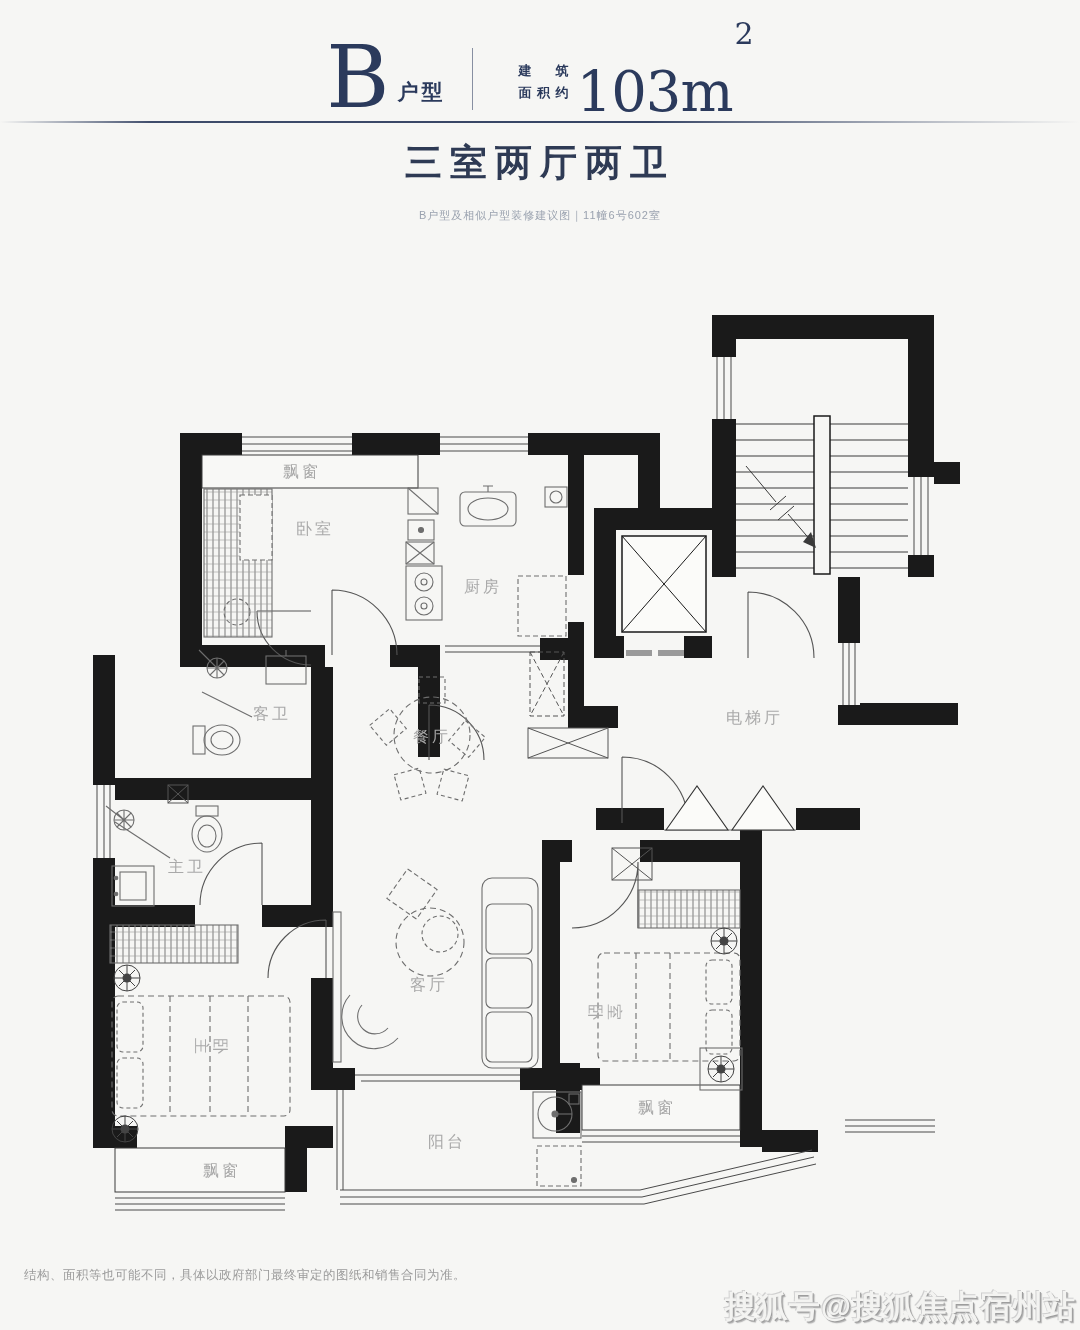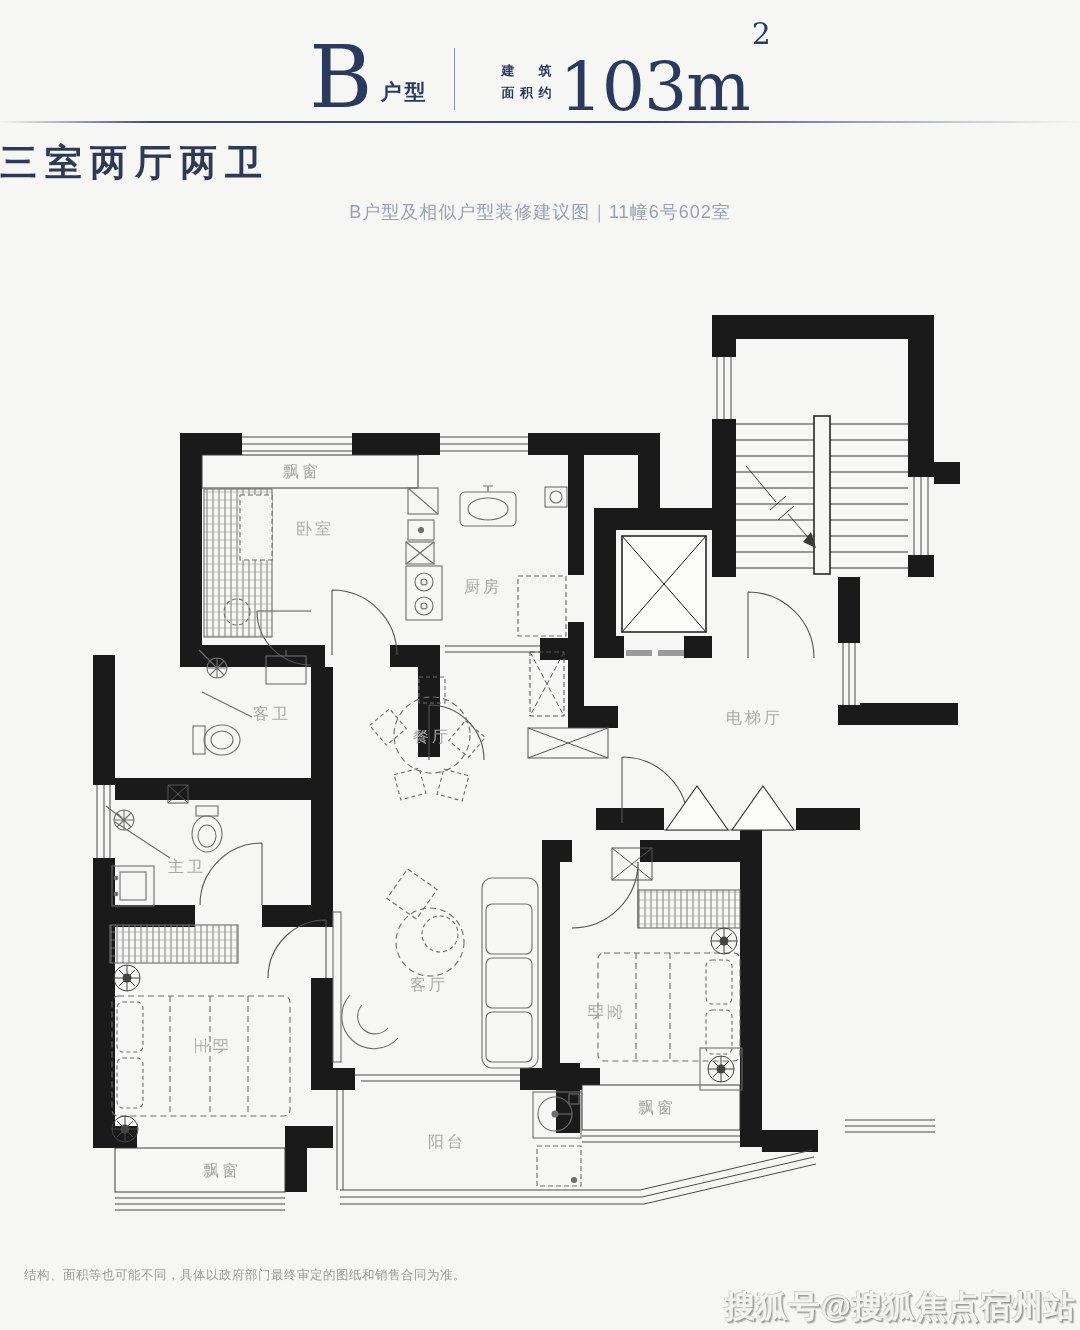--- a/index.html
+++ b/index.html
@@ -25,39 +25,39 @@
     width:1px;height:62px;background:#2b3a5c;opacity:.55;margin:0 22px 6px 26px;
   }
   .area-label{
     display:flex;flex-direction:column;justify-content:flex-end;
     font-size:13px;font-weight:700;letter-spacing:2px;line-height:1.7;
     margin:0 6px 12px 0;text-align:justify;
   }
   .area-label span{display:inline-block;width:52px;text-align:justify;text-align-last:justify;padding-left:24px;}
   .area-value{
     font-family:"DejaVu Serif","Liberation Serif",serif;
-    font-size:68px;line-height:.86;font-weight:400;letter-spacing:-1px;
+    font-size:56px;line-height:.86;font-weight:400;letter-spacing:-1px;
   }
   .area-sup{
     font-family:"DejaVu Serif","Liberation Serif",serif;
     font-size:30px;margin:0 0 48px 2px;align-self:flex-start;
   }
   .rule{
     position:absolute;top:121px;left:0;width:100%;height:2px;
     background:linear-gradient(to right,rgba(43,58,92,0) 0%,rgba(43,58,92,.9) 14%,rgba(43,58,92,.95) 60%,rgba(43,58,92,.25) 88%,rgba(43,58,92,0) 100%);
   }
   
   .summary-title{
-    position:absolute;top:138px;left:0;width:100%;text-align:left;
+    position:absolute;top:138px;left:0;width:100%;text-align:center;
     font-family:"DejaVu Serif","Liberation Serif",serif;
     font-size:37px;font-weight:700;color:#2e3a54;letter-spacing:8px;
   }
   .summary-note{
-    position:absolute;top:200px;left:0;width:100%;text-align:center;
-    font-size:18px;color:#9aa2af;letter-spacing:1px;
+    position:absolute;top:208px;left:0;width:100%;text-align:center;
+    font-size:11px;color:#9aa2af;letter-spacing:1px;
   }
   
   .plan{position:absolute;top:0;left:0;}
   .plan text{
     font-family:"Liberation Sans",sans-serif;
     fill:#a9a9a9;font-size:16px;letter-spacing:3px;
   }
   
   .footer{
     position:absolute;left:24px;top:1262px;width:1035px;

